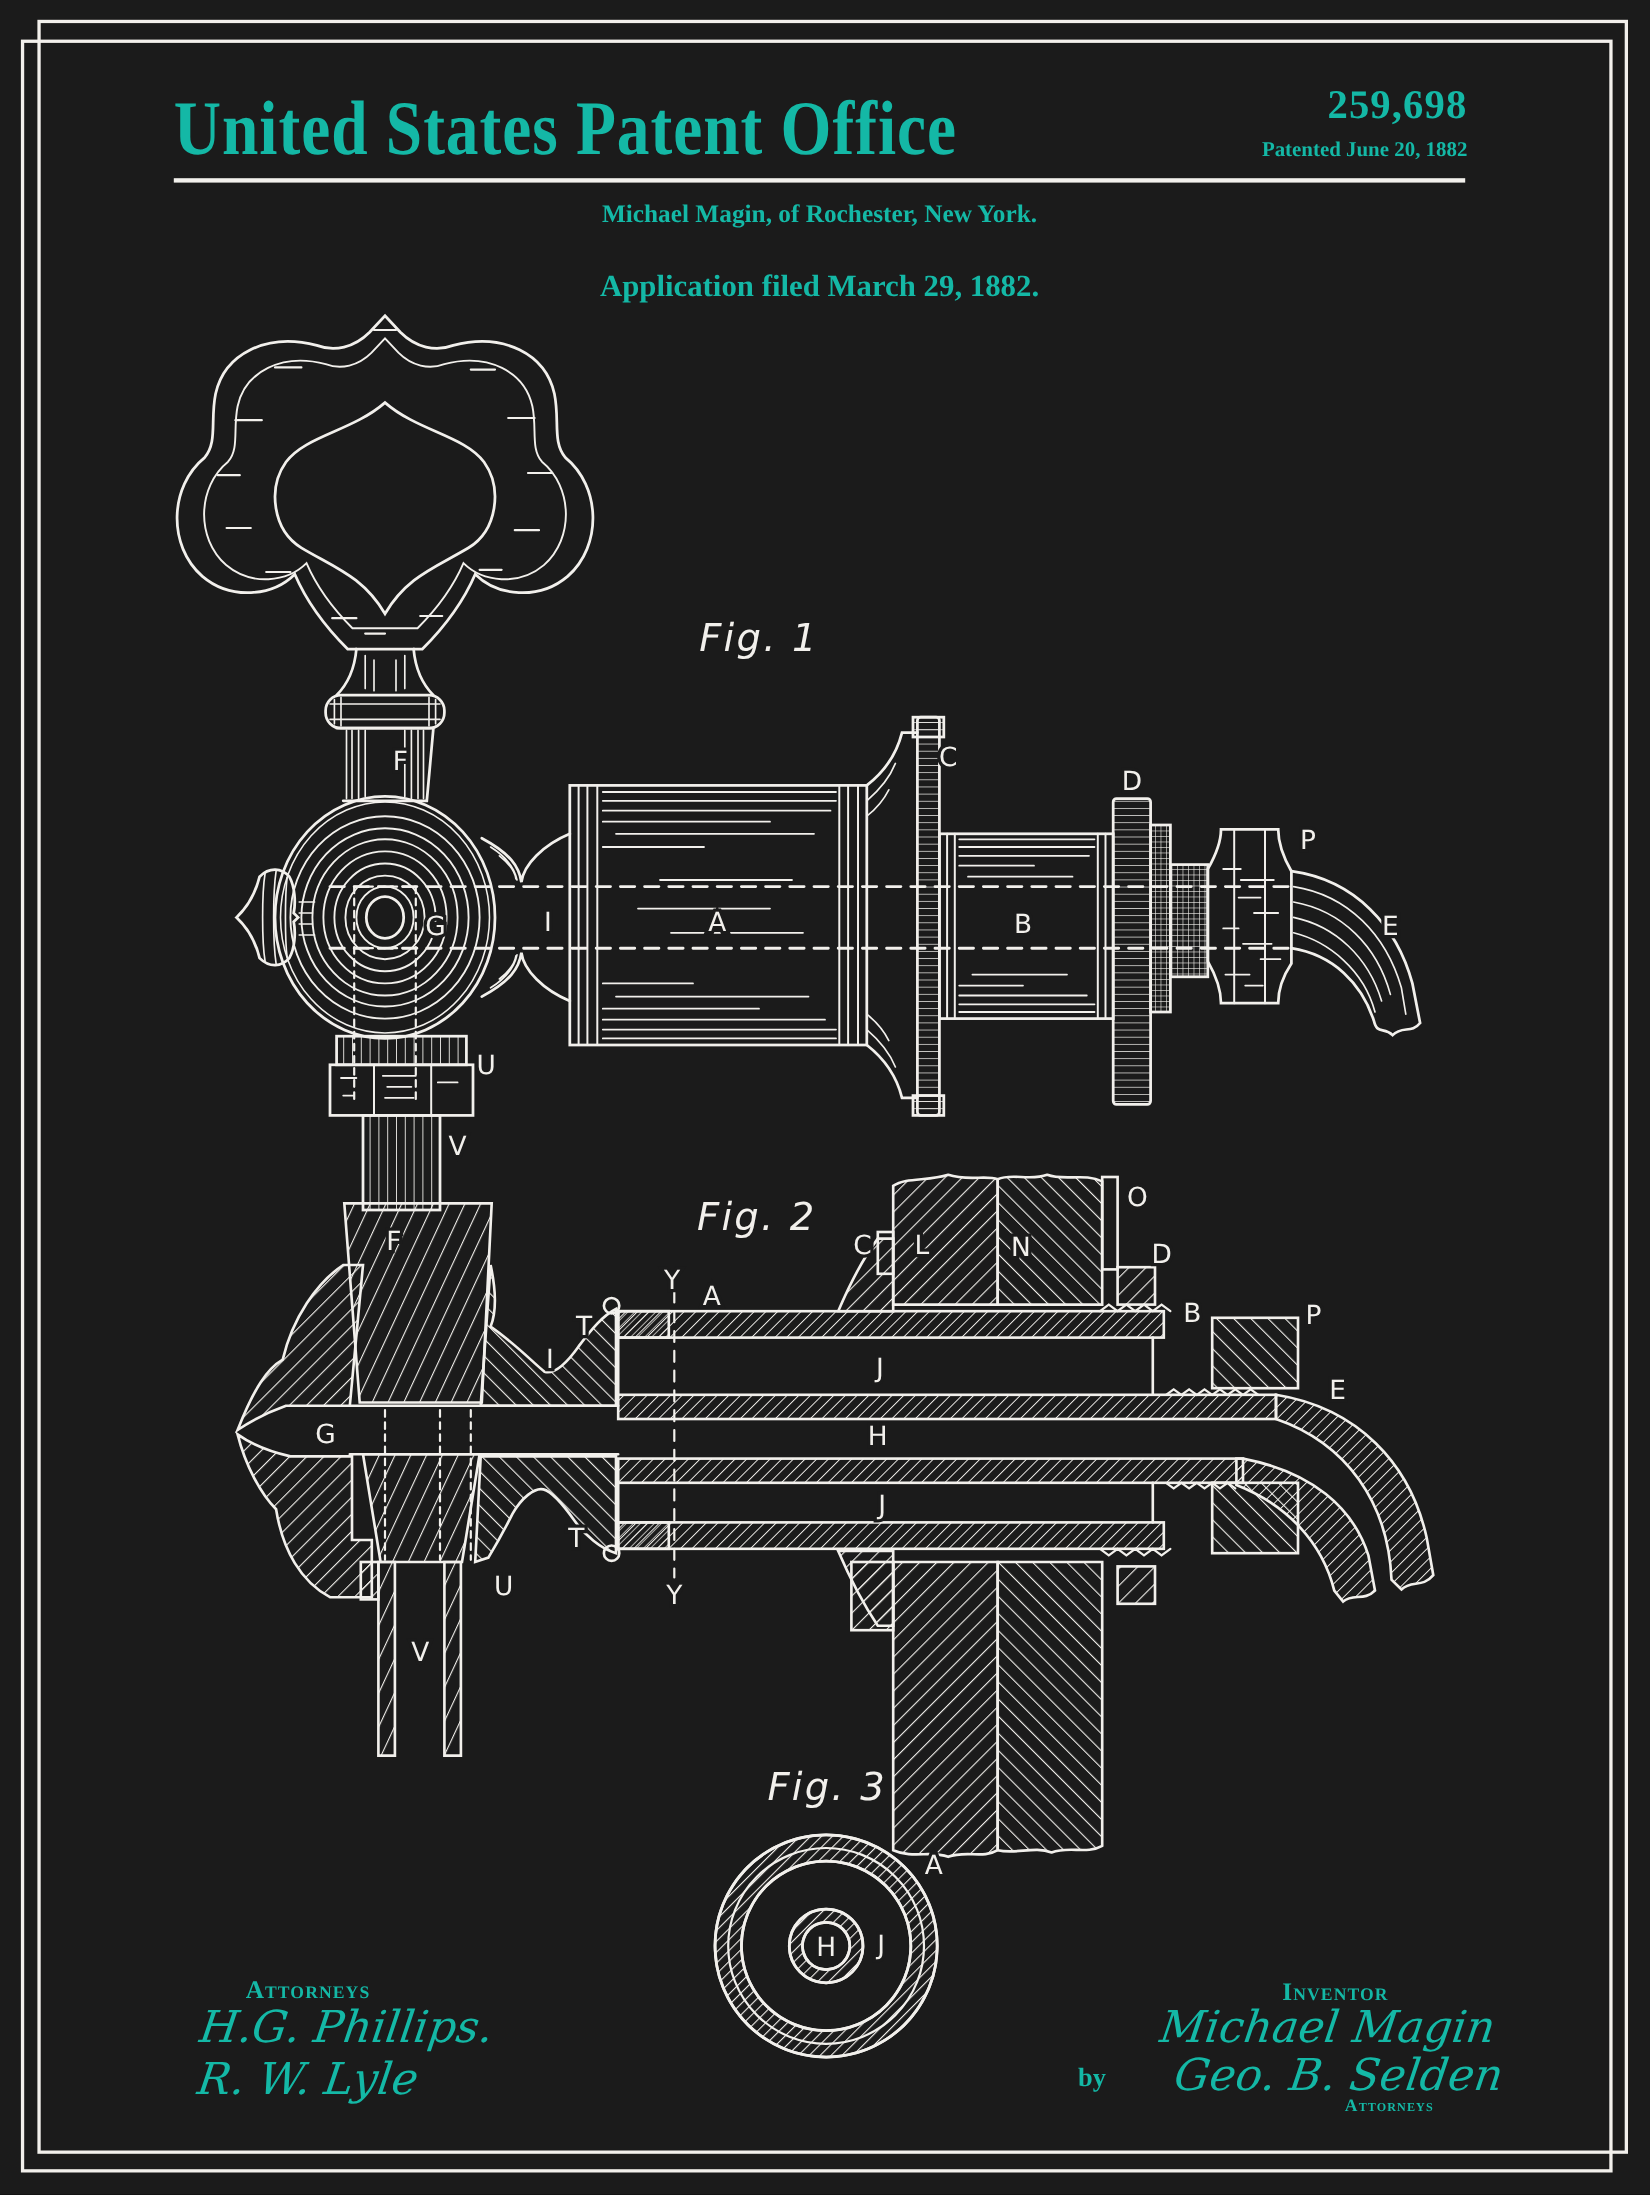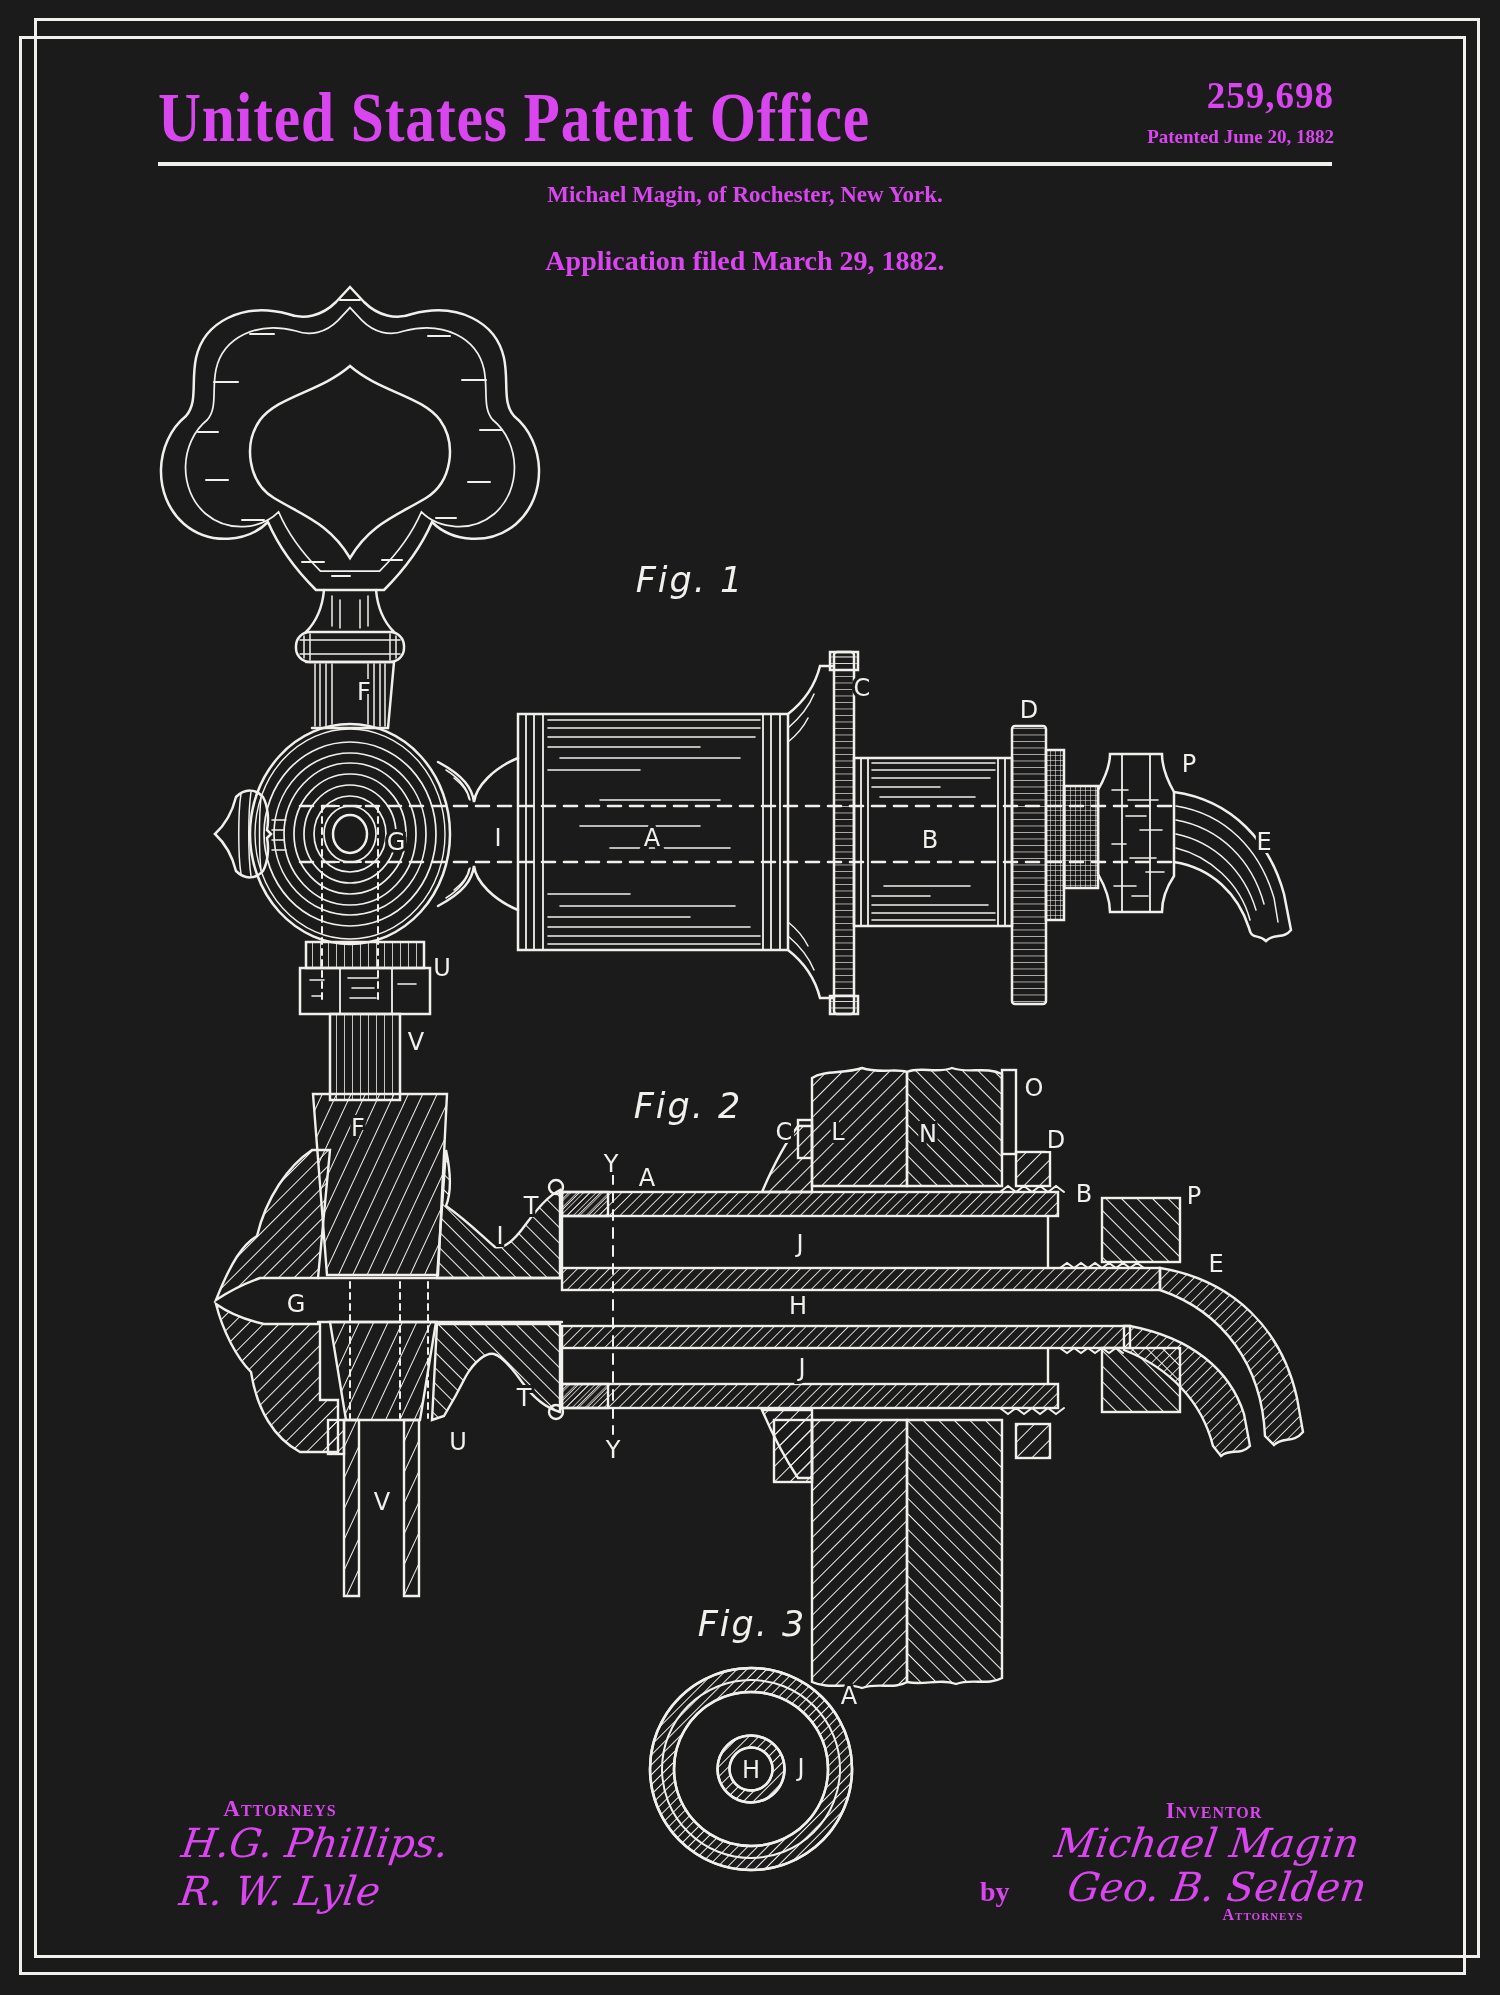--- a/index.html
+++ b/index.html
@@ -1,17 +1,17 @@
 <!DOCTYPE html>
 <html><head>
 <meta charset="utf-8">
 <style>
   html,body{margin:0;padding:0;background:#101010;}
   .sheet{position:relative;width:1500px;height:1995px;background:#1b1b1b;overflow:hidden;
-         font-family:"Liberation Serif",serif;color:#d946ef;}
+         font-family:"Liberation Serif",serif;color:#14b8a6;}
   .frame{position:absolute;border:3px solid #f2f0ec;pointer-events:none;}
   .frame-a{left:34px;top:18px;right:20px;bottom:37px;}
   .frame-b{left:19px;top:36px;right:34px;bottom:20px;}
 
   .title{position:absolute;left:158px;top:78px;font-size:70px;font-weight:bold;
          white-space:nowrap;transform:scaleX(.85);transform-origin:left top;letter-spacing:1px;}
   .rule{position:absolute;left:158px;top:162px;width:1174px;height:4px;background:#f2f0ec;}
   .num{position:absolute;right:166px;top:74px;font-size:37px;font-weight:bold;letter-spacing:1px;text-align:center;}
   .patd{position:absolute;right:166px;top:126px;font-size:19px;font-weight:bold;}
   .cline{position:absolute;left:345px;width:800px;text-align:center;font-weight:bold;}
@@ -22,21 +22,21 @@
   svg.drawing{position:absolute;left:0;top:0;width:1500px;height:1995px;}
   .lbl{font-family:"DejaVu Sans",sans-serif;font-size:24px;fill:#f2f0ec;
        paint-order:stroke;stroke:#1b1b1b;stroke-width:6px;text-anchor:middle;}
   .cap{font-family:"DejaVu Sans",sans-serif;font-size:35px;font-style:italic;fill:#f2f0ec;
        text-anchor:middle;letter-spacing:2px;}
 
   .schead{position:absolute;font-size:23px;font-weight:bold;font-variant:small-caps;
           text-align:center;letter-spacing:1px;}
   .sig{position:absolute;font-family:"DejaVu Serif",serif;font-style:italic;font-size:40px;
        white-space:nowrap;transform:skewX(-8deg);}
-  .by{position:absolute;left:980px;top:1876px;font-size:28px;font-weight:bold;text-align:right;}
+  .by{position:absolute;left:980px;top:1876px;font-size:24px;font-weight:bold;text-align:right;}
 </style>
 </head>
 <body>
 
 <div class="sheet">
   <div class="frame frame-a"></div>
   <div class="frame frame-b"></div>
 
   <div class="title">United States Patent Office</div>
   <div class="rule"></div>

